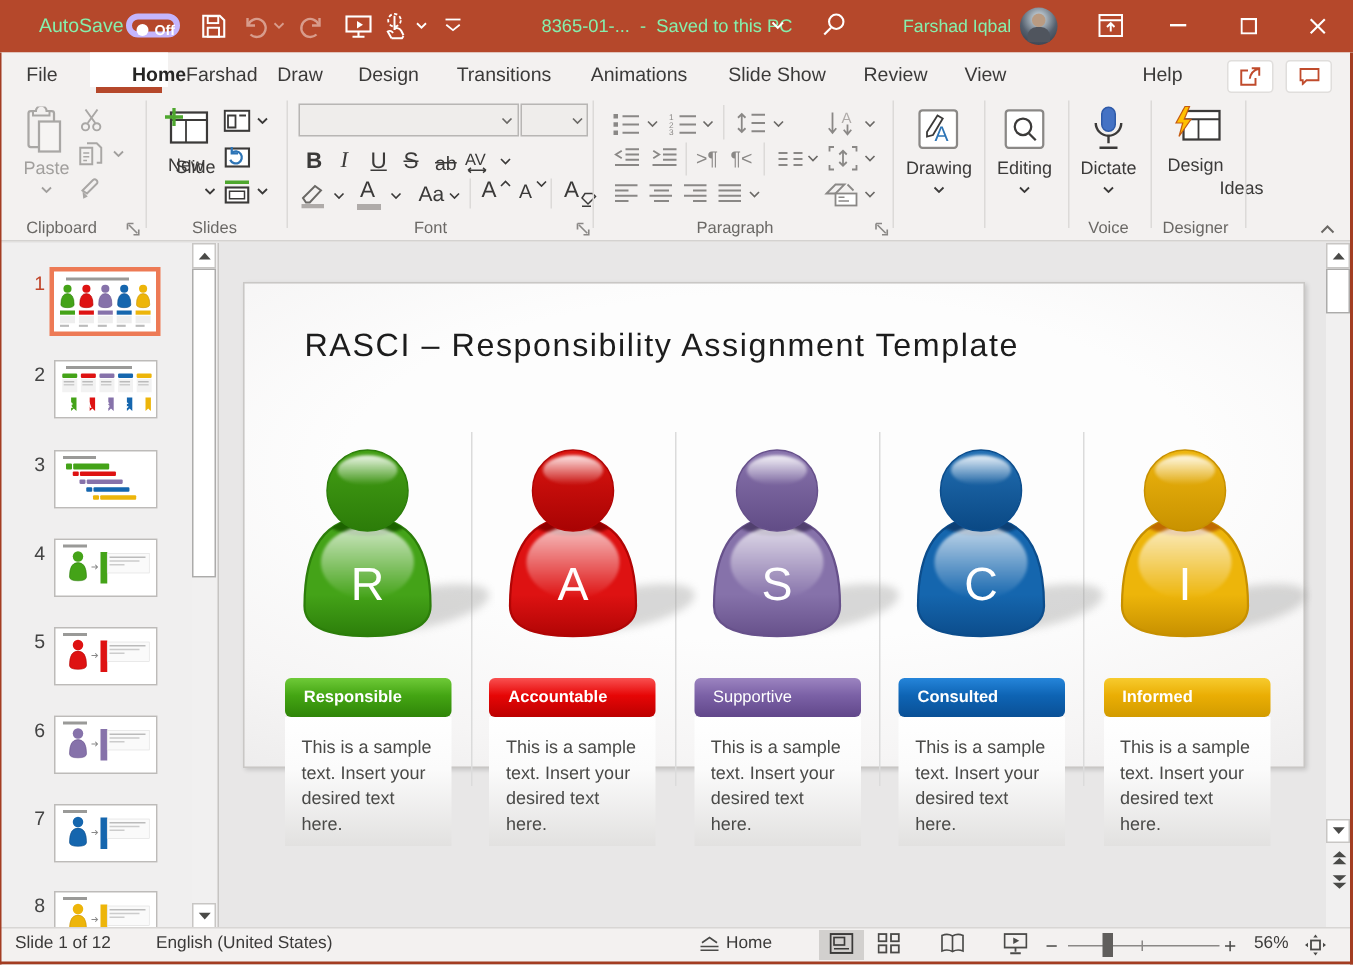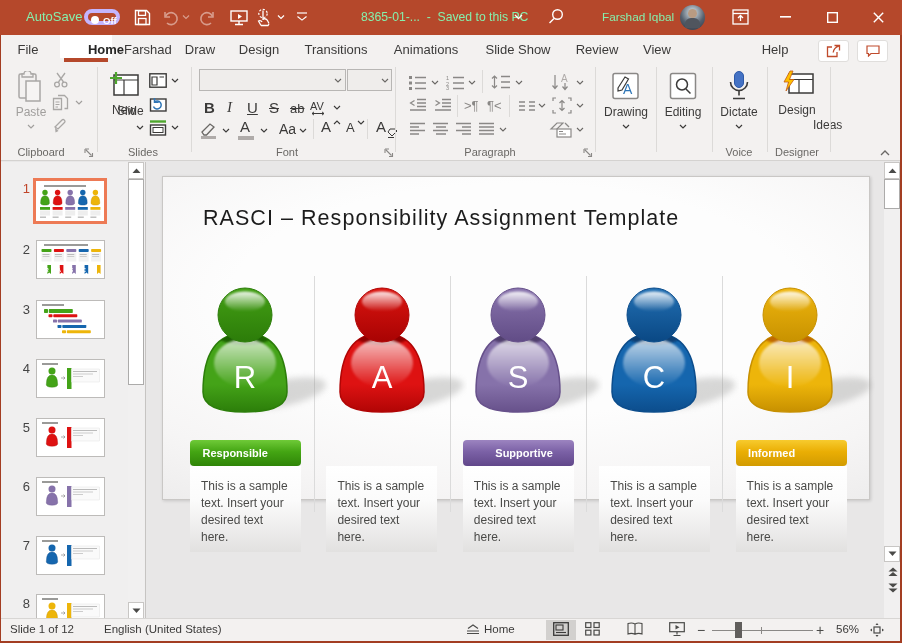--- a/index.html
+++ b/index.html
@@ -13,21 +13,21 @@
 #menubar { position:absolute; left:0; top:35px; width:902px; height:27px; background:#F3F1F0; }
 #menubar .mi { position:absolute; top:1px; height:27px; line-height:27px; font-size:13px; color:#3b3a39; text-align:center; }
 
 #ribbon { position:absolute; left:0; top:62px; width:902px; height:99px; background:#F3F1F0; border-bottom:1px solid #D4D2D0; }
 .glabel { position:absolute; font-size:11px; color:#6a6865; text-align:center; top:84px; }
 .gsep { position:absolute; top:5px; height:85px; width:1px; background:#DCDAD8; }
 
 #main { position:absolute; left:0; top:162px; width:902px; height:457px; }
 #panel { position:absolute; left:0; top:0; width:146px; height:457px; background:#F0EFEF; border-right:1px solid #C6C4C2; }
 #editor { position:absolute; left:146px; top:0; width:756px; height:457px; background:#E8E7E7; }
-#slide { position:absolute; left:16px; top:14px; width:708px; height:324px; background:radial-gradient(ellipse 90% 80% at 50% 38%, #FDFDFD 45%, #F6F5F5 75%, #ECEBEB 100%); border:1px solid #C9C7C5; box-shadow:1px 1px 3px rgba(0,0,0,0.15); }
+#slide { position:absolute; left:16px; top:26px; width:708px; height:324px; background:radial-gradient(ellipse 90% 80% at 50% 38%, #FDFDFD 45%, #F6F5F5 75%, #ECEBEB 100%); border:1px solid #C9C7C5; box-shadow:1px 1px 3px rgba(0,0,0,0.15); }
 
 #statusbar { position:absolute; left:0; top:618px; width:902px; height:23px; background:#F3F1F0; border-top:1px solid #D8D6D4; font-size:11.5px; color:#3b3a39; }
 
 #wb-l { position:absolute; left:0; top:35px; width:1px; height:609px; background:#A33D22; }
 #wb-r { position:absolute; right:0; top:35px; width:2px; height:609px; background:#A33D22; }
 #wb-b { position:absolute; left:0; top:641px; width:902px; height:2px; background:#A33D22; }
 .thumbnum { position:absolute; left:14px; width:16px; text-align:right; font-size:13px; color:#444; }
 .thumb { position:absolute; left:36px; width:69px; height:39px; background:#fff; border:1px solid #BDBBB9; }
 </style>
 </head>
@@ -614,28 +614,34 @@
 <ellipse cx="75" cy="14.5" rx="20" ry="10" fill="url(#gly)" opacity="0.95" filter="url(#bsy)"></ellipse>
 <text x="75" y="101" font-size="31" fill="#ffffff" text-anchor="middle" font-family="Liberation Sans">I</text>
 </svg>
 
       <div class="abs" style="left:27.0px; top:263px; width:111px; height:26px; border-radius:4px; background:linear-gradient(#6FCA38 0%, #44A513 45%, #2F8508 100%);text-align:right;">
 <div class="abs" style="left:12.5px; top:7px; font-size:11px; font-weight:bold; color:#fff;">Responsible</div>
         </div>
 <div class="abs" style="left:27.0px; top:289px; width:111px; height:86px; background:linear-gradient(#FFFFFF 0%, #FBFBFB 40%, #E2E1E0 100%);">
 <div class="abs" style="left:11px; top:12px; font-size:12px; color:#4a4a48; line-height:17px;">This is a sample<br>text. Insert your<br>desired text<br>here.</div>
         </div>
+<div class="abs" style="left:163.4px; top:263px; width:111px; height:26px; border-radius:4px; background:linear-gradient(#F95050 0%, #E60606 45%, #BC0000 100%);">
+<div class="abs" style="left:12.5px; top:7px; font-size:11px; font-weight:bold; color:#fff;">Accountable</div>
+        </div>
 <div class="abs" style="left:163.4px; top:289px; width:111px; height:86px; background:linear-gradient(#FFFFFF 0%, #FBFBFB 40%, #E2E1E0 100%);">
 <div class="abs" style="left:11px; top:12px; font-size:12px; color:#4a4a48; line-height:17px;">This is a sample<br>text. Insert your<br>desired text<br>here.</div>
         </div>
 <div class="abs" style="left:299.8px; top:263px; width:111px; height:26px; border-radius:4px; background:linear-gradient(#9C84C0 0%, #7B61A6 45%, #61478A 100%);">
-<div class="abs" style="left:12.5px; top:7px; font-size:11px; font-weight:bold; color:#fff;margin-left:20px;">Supportive</div>
+<div class="abs" style="left:12.5px; top:7px; font-size:11px; font-weight:normal; color:#fff;">Supportive</div>
         </div>
 <div class="abs" style="left:299.8px; top:289px; width:111px; height:86px; background:linear-gradient(#FFFFFF 0%, #FBFBFB 40%, #E2E1E0 100%);">
 <div class="abs" style="left:11px; top:12px; font-size:12px; color:#4a4a48; line-height:17px;">This is a sample<br>text. Insert your<br>desired text<br>here.</div>
+        </div>
+<div class="abs" style="left:436.2px; top:263px; width:111px; height:26px; border-radius:4px; background:linear-gradient(#2585DA 0%, #0E64B4 45%, #0A5096 100%);">
+<div class="abs" style="left:12.5px; top:7px; font-size:11px; font-weight:bold; color:#fff;">Consulted</div>
         </div>
 <div class="abs" style="left:436.2px; top:289px; width:111px; height:86px; background:linear-gradient(#FFFFFF 0%, #FBFBFB 40%, #E2E1E0 100%);">
 <div class="abs" style="left:11px; top:12px; font-size:12px; color:#4a4a48; line-height:17px;">This is a sample<br>text. Insert your<br>desired text<br>here.</div>
         </div>
 <div class="abs" style="left:572.6px; top:263px; width:111px; height:26px; border-radius:4px; background:linear-gradient(#F7CB2E 0%, #EAAE04 45%, #D29B00 100%);">
 <div class="abs" style="left:12.5px; top:7px; font-size:11px; font-weight:bold; color:#fff;">Informed</div>
         </div>
 <div class="abs" style="left:572.6px; top:289px; width:111px; height:86px; background:linear-gradient(#FFFFFF 0%, #FBFBFB 40%, #E2E1E0 100%);">
 <div class="abs" style="left:11px; top:12px; font-size:12px; color:#4a4a48; line-height:17px;">This is a sample<br>text. Insert your<br>desired text<br>here.</div>
         </div>

